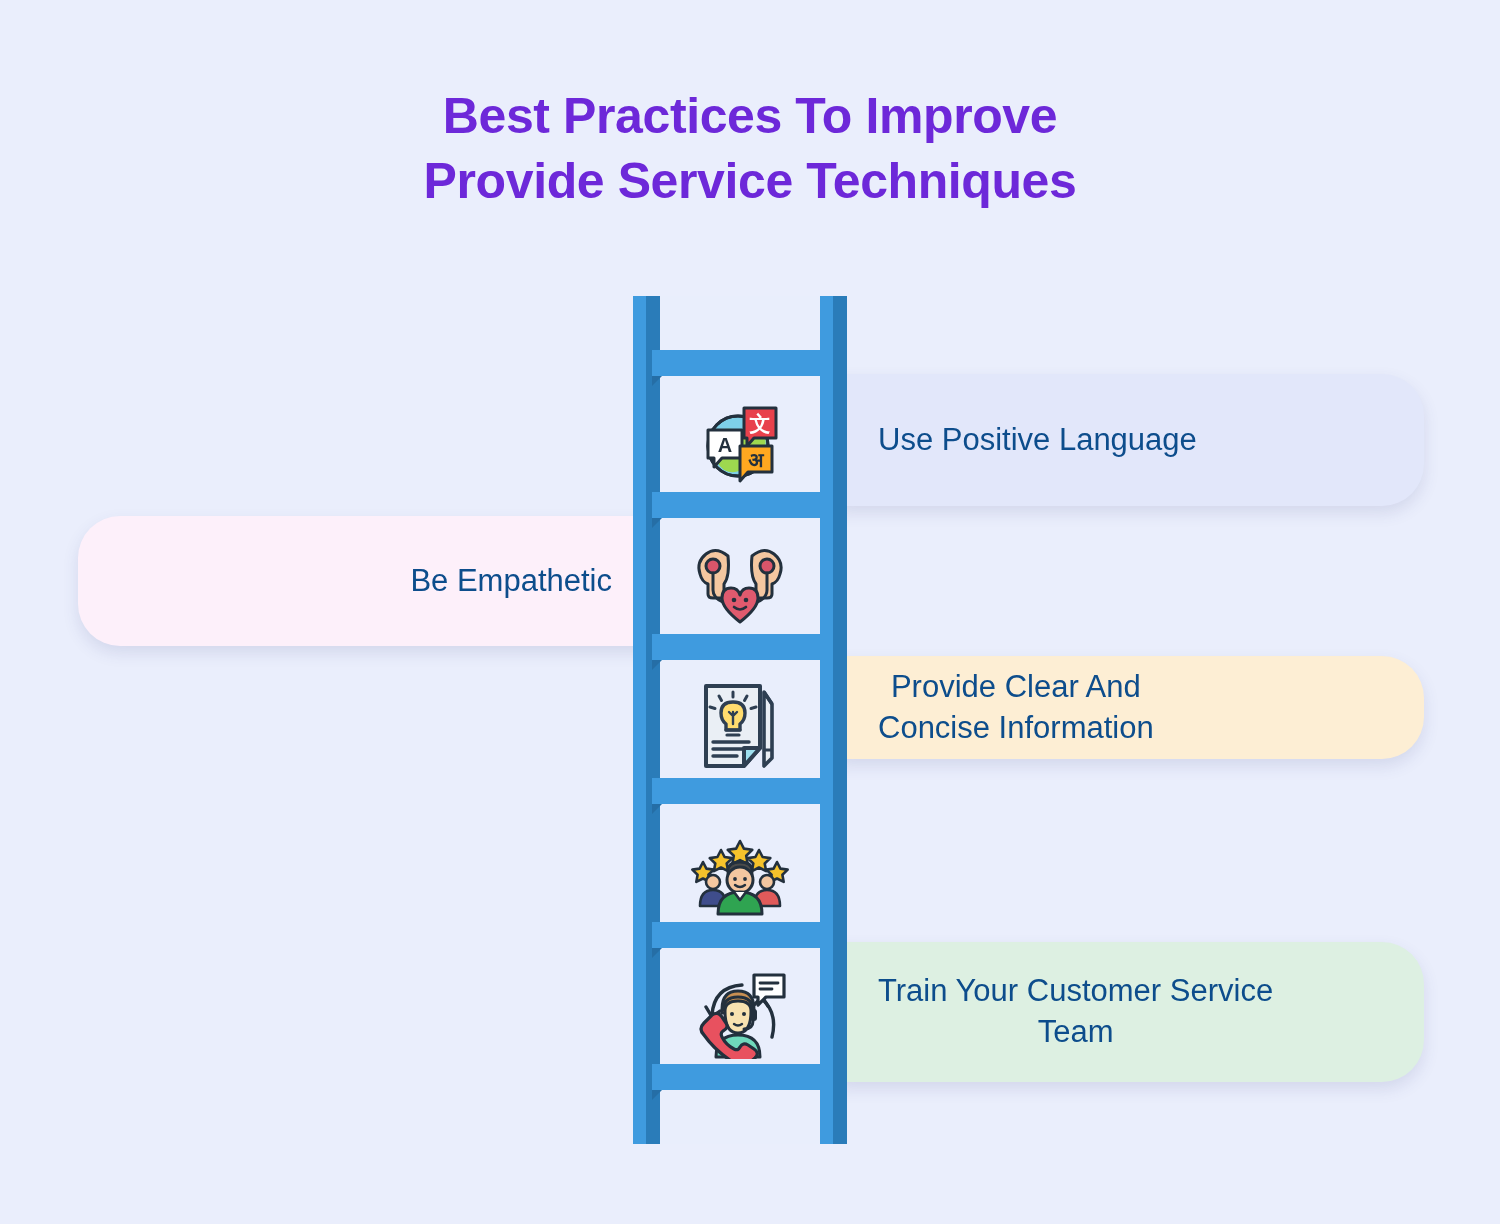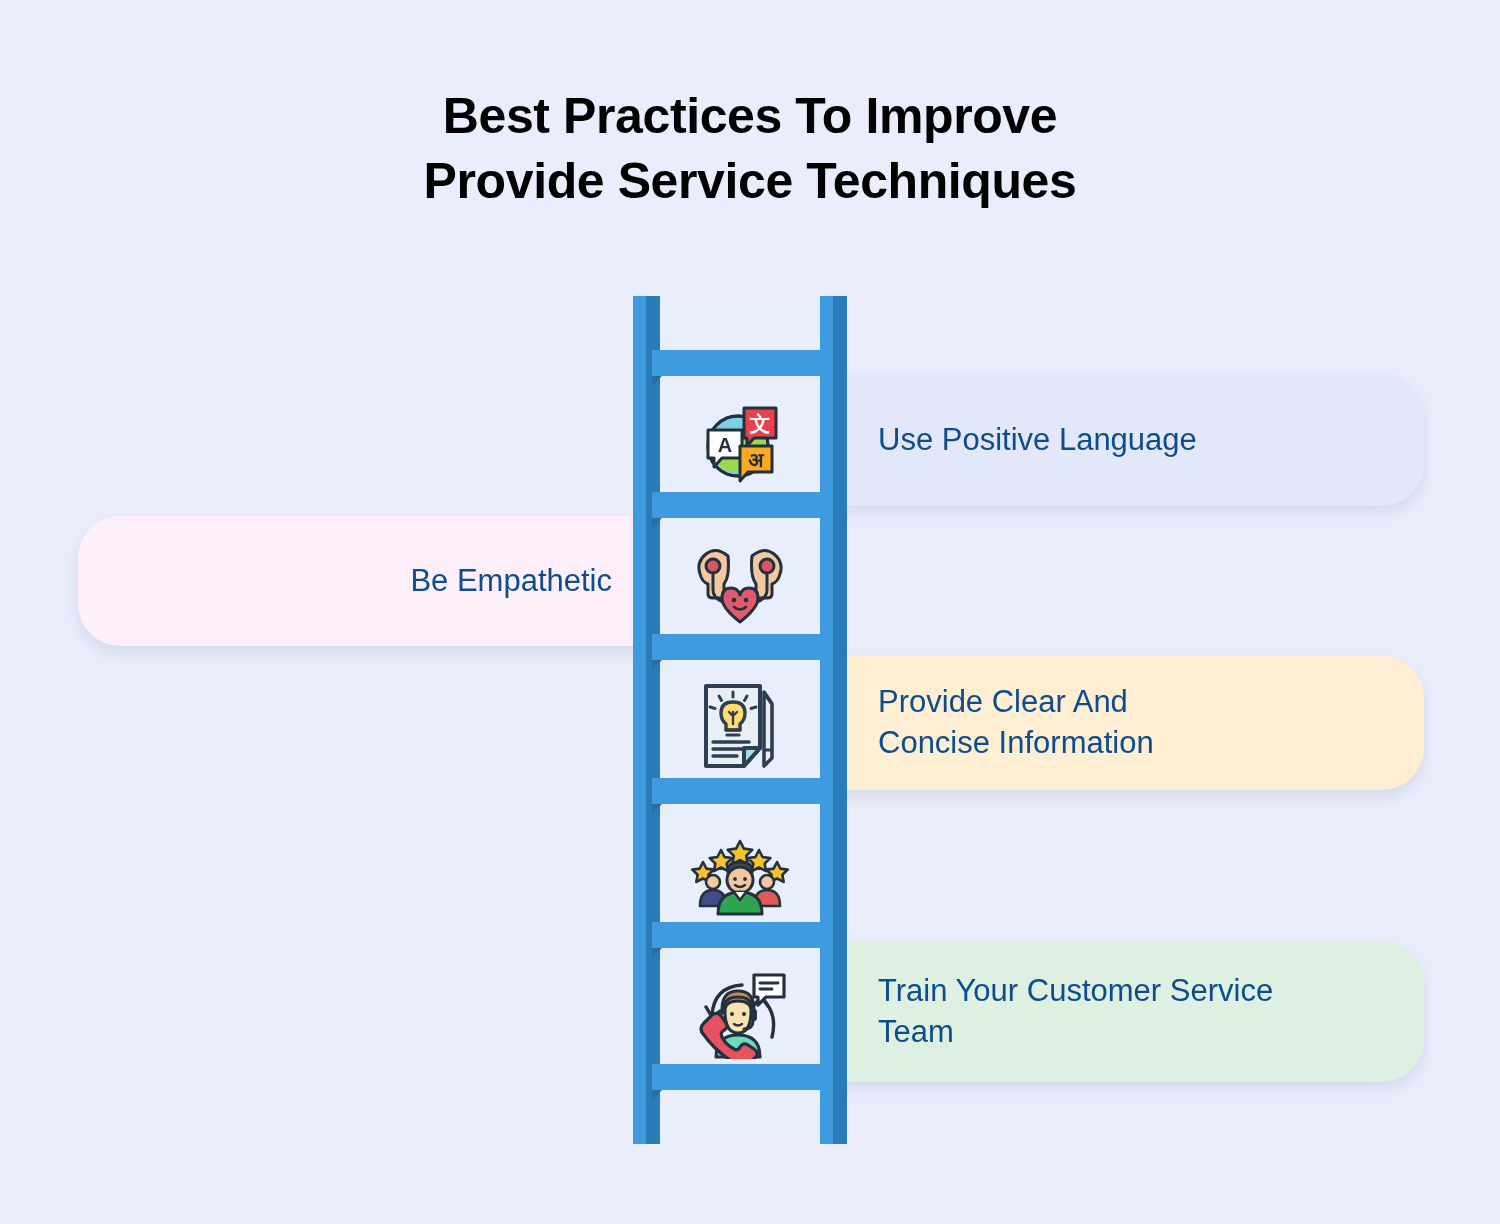--- a/index.html
+++ b/index.html
@@ -8,21 +8,21 @@
     background:#eaeefc;
     font-family:"Liberation Sans", sans-serif;
     overflow:hidden;
   }
   #stage { position:relative; width:1500px; height:1224px; }
 
   
   .title {
     position:absolute; left:0; top:84px; width:1500px;
     text-align:center;
-    color:#000000;
+    color:#6d28d9;
     font-size:50px; font-weight:bold; line-height:1.3;
     letter-spacing:-0.4px;
   }
   .title .ln { display:block; }
 
   
   .ladder { position:absolute; left:633px; top:296px; width:214px; height:848px; }
   .rail { position:absolute; top:0; width:27px; height:848px; }
   .rail .light { position:absolute; left:0; top:0; width:13px; height:100%; background:#3f9bdf; }
   .rail .dark  { position:absolute; left:13px; top:0; width:14px; height:100%; background:#2a7cb9; }
@@ -55,21 +55,21 @@
     position:absolute;
     display:flex; align-items:center;
     color:#0d4d8c;
     font-size:31px; line-height:1.32; font-weight:normal;
     box-shadow:0 7px 16px rgba(60,70,130,0.13);
   }
   .card-right {
     left:838px; width:586px;
     border-radius:0 42px 42px 0;
     padding:0 36px 0 40px;
-    justify-content:flex-start; text-align:left;
+    justify-content:flex-start; text-align:center;
   }
   .card-left {
     left:78px; width:578px;
     border-radius:42px 0 0 42px;
     padding:0 44px 0 36px;
     justify-content:flex-end; text-align:right;
   }
   .card span { display:block; }
 </style>
 </head>
@@ -83,21 +83,21 @@
   </div>
 
   <div class="card card-right" style="top:374px; height:132px; background:#e2e7fa;">
     <span>Use Positive Language</span>
   </div>
 
   <div class="card card-left" style="top:516px; height:130px; background:#fdf0fa;justify-content:flex-end;">
     <span>Be Empathetic</span>
   </div>
 
-  <div class="card card-right" style="top:656px; height:134px; background:#fdeed4;">
+  <div class="card card-right" style="top:656px; height:103px; background:#fdeed4;">
     <div>
       <span>Provide Clear And</span>
       <span>Concise Information</span>
     </div>
   </div>
 
 
   <div class="card card-right" style="top:942px; height:140px; background:#ddf0e2;">
     <div>
       <span>Train Your Customer Service</span>

